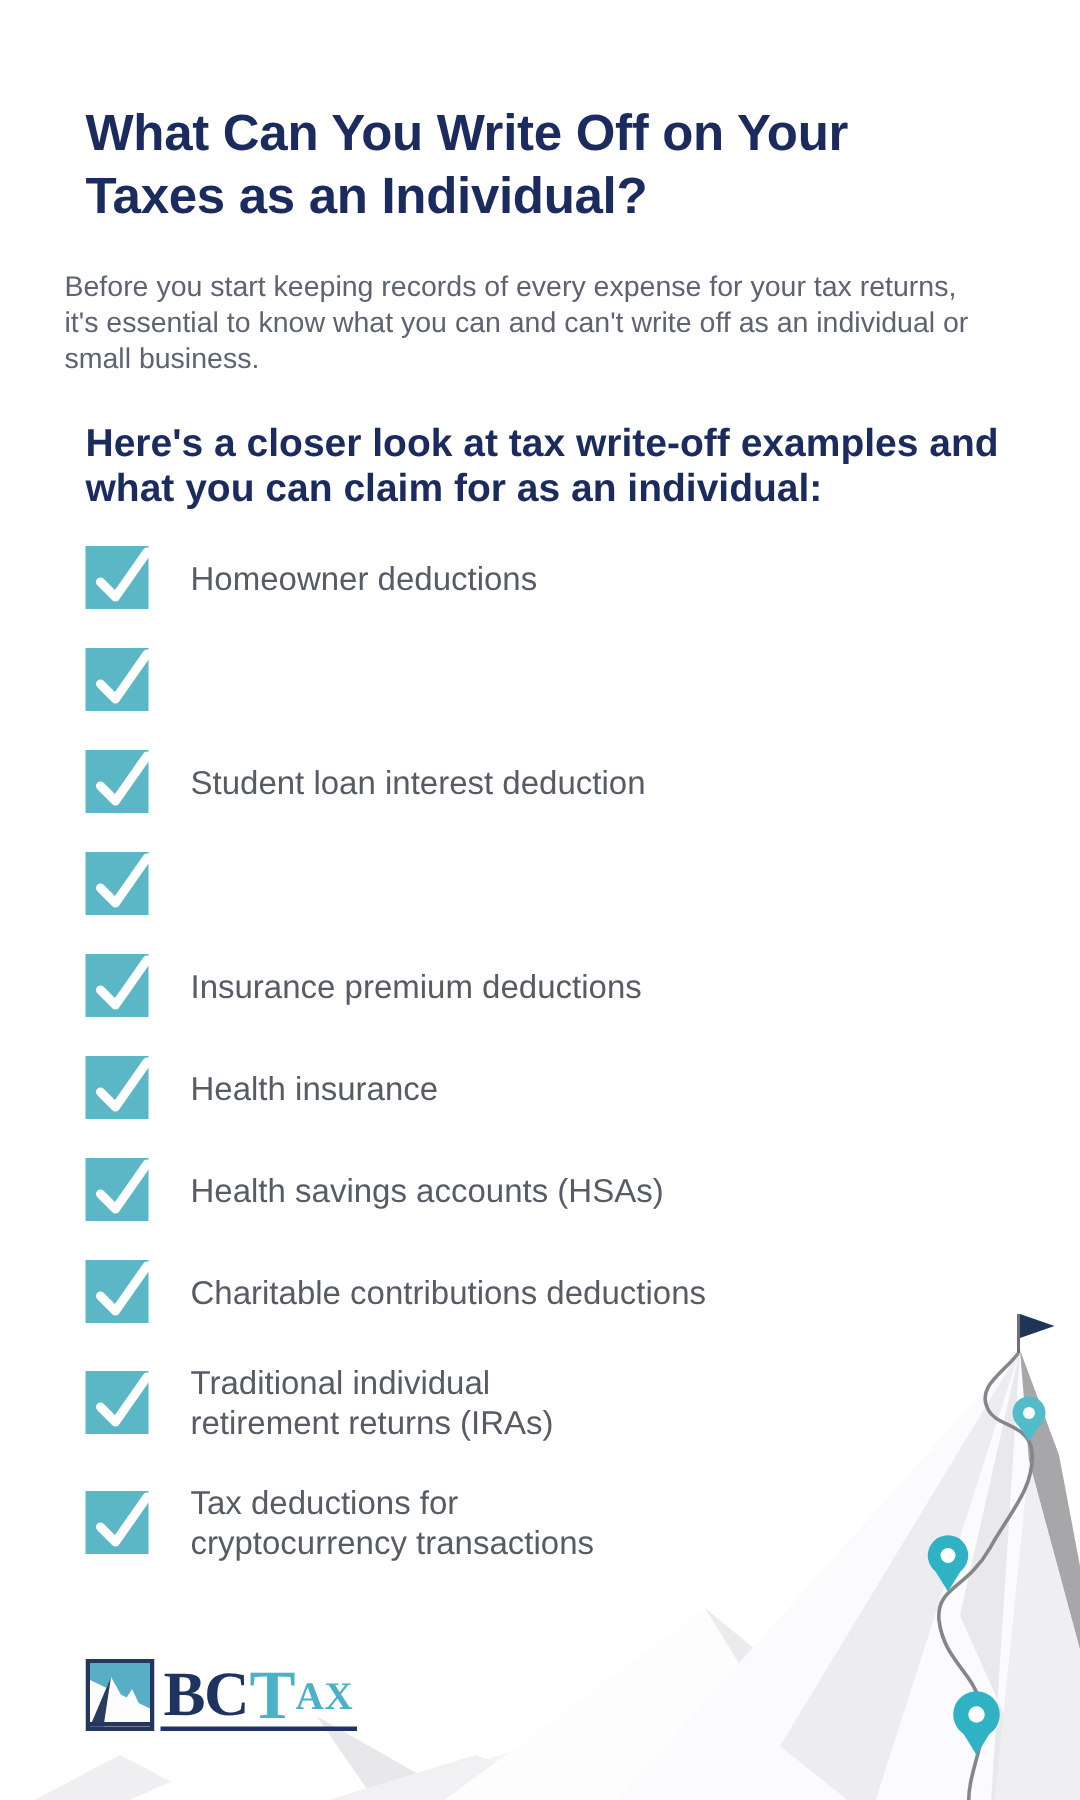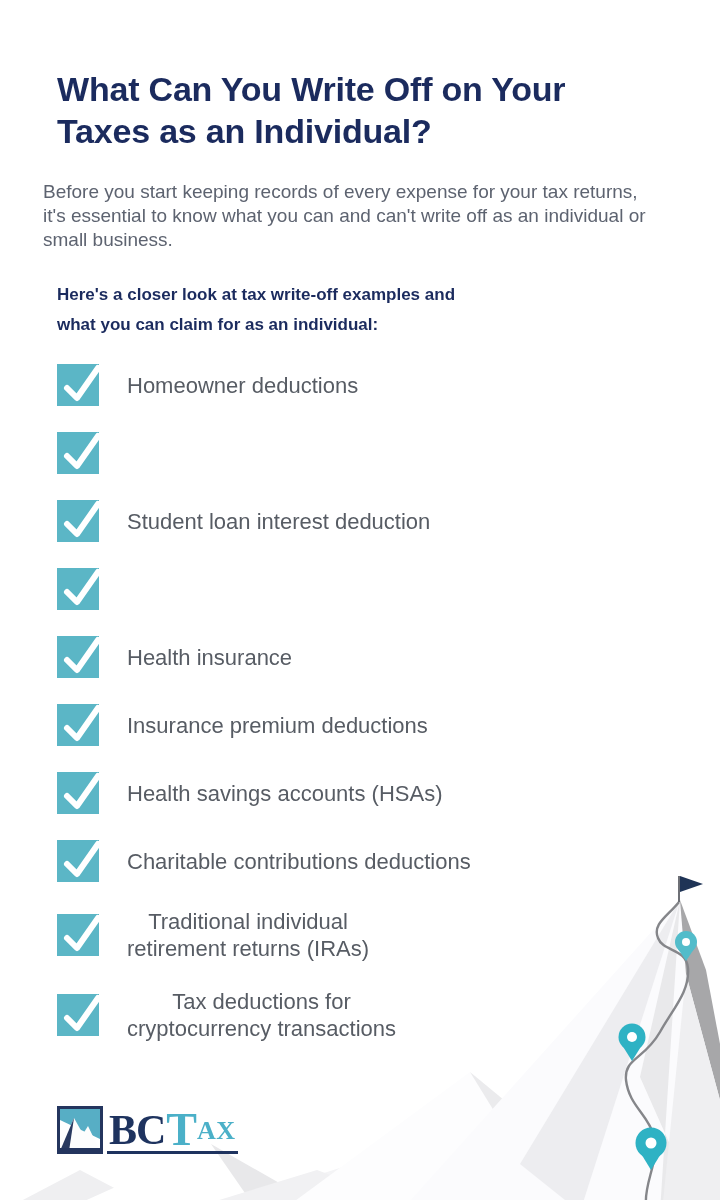--- a/index.html
+++ b/index.html
@@ -40,36 +40,35 @@
     line-height: 24px;
     color: var(--body-gray, #5d6370);
     z-index: 2;
   }
   .subtitle {
     position: absolute;
     left: 57px;
     top: 268px;
     width: 620px;
     margin: 0;
-    font-size: 17px;
+    font-size: 26px;
     line-height: 30px;
     font-weight: bold;
     color: var(--navy, #1b2b5e);
     z-index: 2;
   }
   .subtitle span { display: block; }
   .checklist {
     position: absolute;
     left: 57px;
     top: 352px;
     display: flex;
     flex-direction: column;
     gap: 26px;
     z-index: 2;
-    text-align: center;
   }
   .check-row {
     display: flex;
     align-items: center;
     gap: 28px;
     min-height: 42px;
   }
   .checkbox {
     position: relative;
     flex: none;
@@ -235,32 +234,32 @@
       </div>
     </div>
 
     <div class="check-row">
       <div class="checkbox">
         <svg viewBox="0 0 44 48">
           <polyline points="9,29 19,39 40,9" fill="none" stroke="#ffffff" stroke-width="6" stroke-linecap="round" stroke-linejoin="round"></polyline>
         </svg>
       </div>
       <div class="check-label">
+          <div>Insurance premium deductions</div>
+        </div>
+    </div>
+
+    <div class="check-row">
+      <div class="checkbox">
+        <svg viewBox="0 0 44 48">
+          <polyline points="9,29 19,39 40,9" fill="none" stroke="#ffffff" stroke-width="6" stroke-linecap="round" stroke-linejoin="round"></polyline>
+        </svg>
+      </div>
+      <div class="check-label">
           <div>Health insurance</div>
-        </div>
-    </div>
-
-    <div class="check-row">
-      <div class="checkbox">
-        <svg viewBox="0 0 44 48">
-          <polyline points="9,29 19,39 40,9" fill="none" stroke="#ffffff" stroke-width="6" stroke-linecap="round" stroke-linejoin="round"></polyline>
-        </svg>
-      </div>
-      <div class="check-label">
-          <div>Insurance premium deductions</div>
         </div>
     </div>
 
     <div class="check-row">
       <div class="checkbox">
         <svg viewBox="0 0 44 48">
           <polyline points="9,29 19,39 40,9" fill="none" stroke="#ffffff" stroke-width="6" stroke-linecap="round" stroke-linejoin="round"></polyline>
         </svg>
       </div>
       <div class="check-label">

